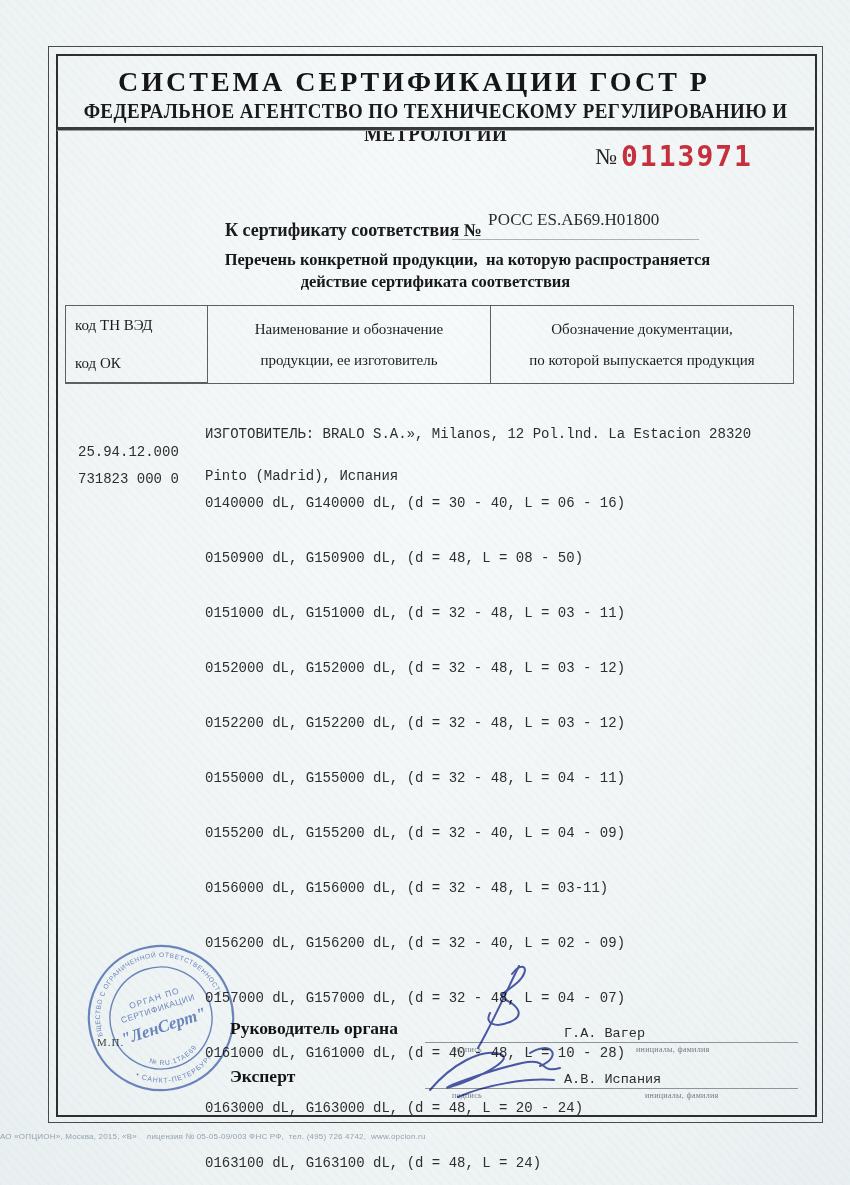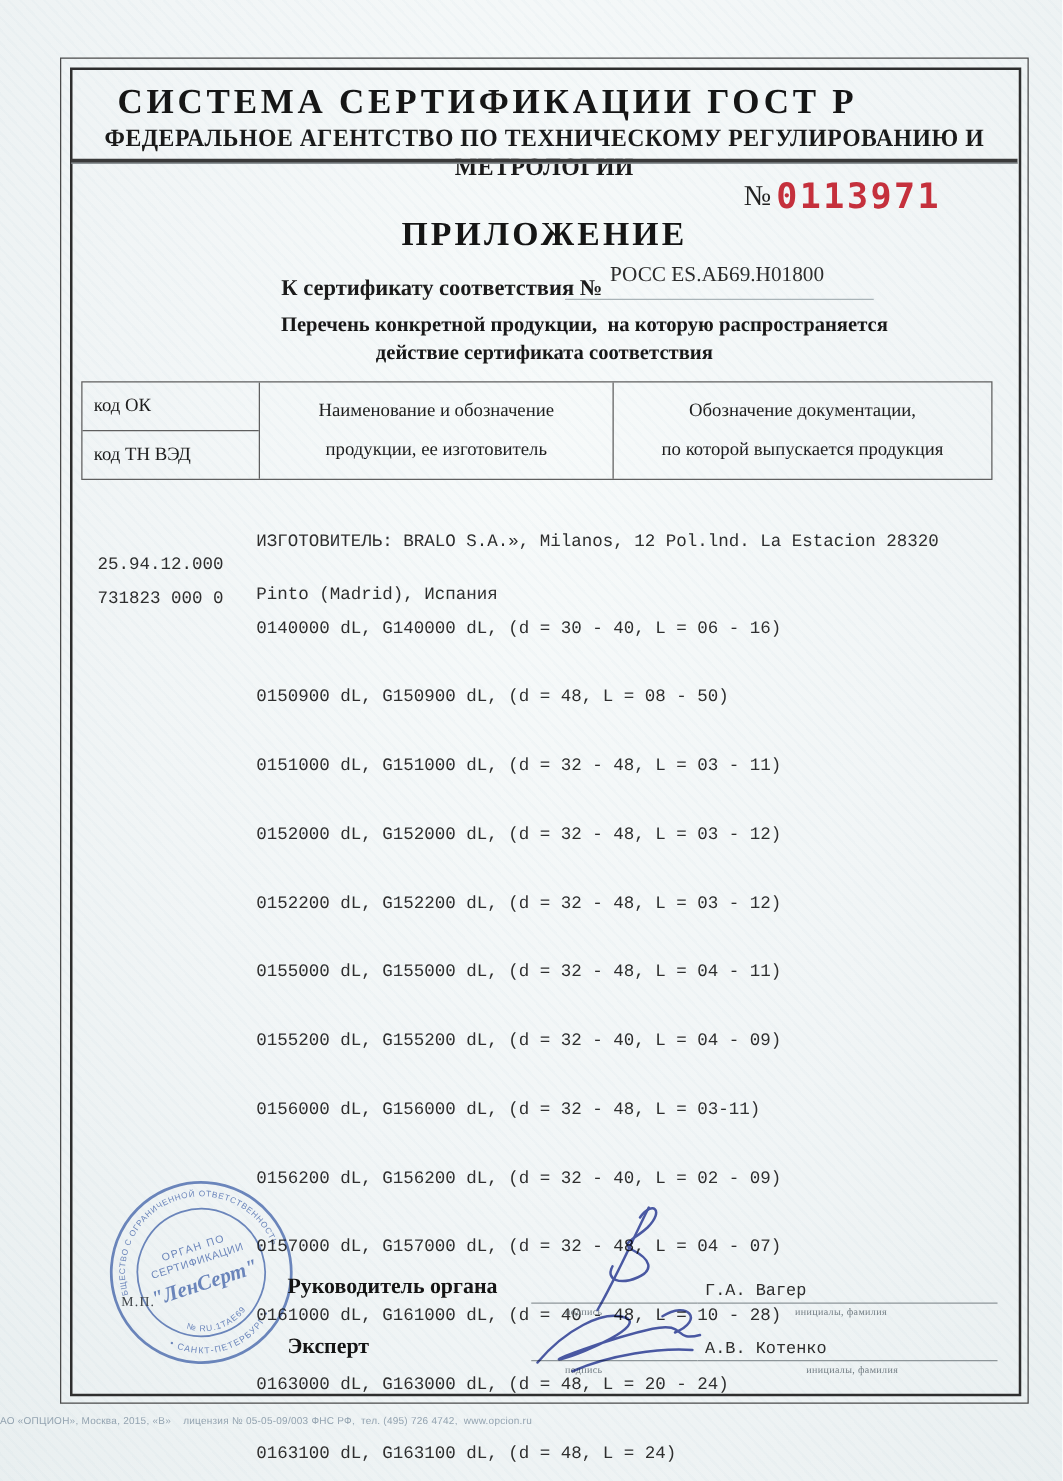--- a/index.html
+++ b/index.html
@@ -10,21 +10,21 @@
       radial-gradient(ellipse at 50% 28%, #f7fafa 0%, #f1f5f6 55%, #e9eff0 100%);
   }
   .page::before{
     content:"";position:absolute;inset:0;pointer-events:none;
     background:repeating-linear-gradient(47deg, rgba(160,190,205,0.05) 0 2px, rgba(255,255,255,0) 2px 7px);
   }
   .outer-frame{position:absolute;left:48px;top:46px;width:773px;height:1075px;border:1.5px solid #4a4a4a;}
   .inner-frame{position:absolute;left:56px;top:54px;width:757px;height:1059px;border:2.5px solid #2e2e2e;}
 
   .hdr-title{position:absolute;left:57px;top:66px;width:666px;text-align:center;
-    font-size:28px;font-weight:bold;letter-spacing:3px;color:#161616;}
+    font-size:28px;font-weight:bold;letter-spacing:3px;color:#161616;padding-left:24px;}
   .hdr-agency{position:absolute;left:57px;top:101px;width:757px;text-align:center;
     font-size:19px;font-weight:bold;letter-spacing:0.4px;color:#1a1a1a;transform:scaleY(1.05);}
   .hdr-rule{position:absolute;left:57px;top:127px;width:757px;height:3px;background:#3a3a3a;border-bottom:1px solid #9aa2a6;}
 
   .num-line{position:absolute;left:595px;top:140px;white-space:nowrap;}
   .num-sign{font-size:23px;color:#222;}
   .num-digits{font-family:"DejaVu Sans Mono",monospace;font-weight:bold;font-size:28px;letter-spacing:2px;vertical-align:-2px;}
 
   .doc-title{position:absolute;left:57px;top:172px;width:757px;text-align:center;
     font-size:27px;font-weight:bold;letter-spacing:2.5px;color:#151515;}
@@ -73,33 +73,32 @@
 
   <div class="hdr-title">СИСТЕМА СЕРТИФИКАЦИИ ГОСТ Р</div>
   <div class="hdr-agency">ФЕДЕРАЛЬНОЕ АГЕНТСТВО ПО ТЕХНИЧЕСКОМУ РЕГУЛИРОВАНИЮ И МЕТРОЛОГИИ</div>
   <div class="hdr-rule"></div>
 
   <div class="num-line">
     <span class="num-sign">№</span>
     <span class="num-digits" style="color: rgb(197, 48, 60);">0113971</span>
   </div>
 
-  <div class="doc-title">ПРИЛОЖЕНИЕ</div>
 
   <div class="cert-label">К сертификату соответствия №</div>
   <div class="cert-number">РОСС ES.АБ69.Н01800</div>
   <div class="cert-underline"></div>
 
   <div class="purpose l1">Перечень конкретной продукции,  на которую распространяется</div>
   <div class="purpose l2">действие сертификата соответствия</div>
 
   <div class="tbl">
     <div class="c1">
+      <div class="half">код ТН ВЭД</div>
       <div class="half top">код ОК</div>
-      <div class="half">код ТН ВЭД</div>
     </div>
     <div class="c2">
       <span>Наименование и обозначение</span>
       <span>продукции, ее изготовитель</span>
     </div>
     <div class="c3">
       <span>Обозначение документации,</span>
       <span>по которой выпускается продукция</span>
     </div>
   </div>
@@ -227,21 +226,21 @@
   <div class="sig-label" style="left:230px;top:1018px;">Руководитель органа</div>
   <div class="sig-line" style="left:425px;top:1022px;width:133px;height:20px;"></div>
   <div class="sig-caption" style="left:452px;top:1045px;">подпись</div>
   <div class="sig-name" style="left:564px;top:1026px;">Г.А. Вагер</div>
   <div class="sig-line" style="left:558px;top:1022px;width:240px;height:20px;"></div>
   <div class="sig-caption" style="left:636px;top:1045px;">инициалы, фамилия</div>
 
   <div class="sig-label" style="left:230px;top:1066px;">Эксперт</div>
   <div class="sig-line" style="left:425px;top:1068px;width:133px;height:20px;"></div>
   <div class="sig-caption" style="left:452px;top:1091px;">подпись</div>
-  <div class="sig-name" style="left:564px;top:1072px;">А.В. Котенко</div>
+  <div class="sig-name" style="left:564px;top:1072px;">А.В. Испания</div>
   <div class="sig-line" style="left:558px;top:1068px;width:240px;height:20px;"></div>
   <div class="sig-caption" style="left:645px;top:1091px;">инициалы, фамилия</div>
 
   <svg class="ink-svg" viewBox="0 0 280 160">
     <g fill="none" stroke="#3a4aa0" stroke-width="2" stroke-linecap="round" stroke-linejoin="round">
       <path d="M 112,24 C 122,10 132,18 118,32 C 106,43 96,44 106,50 C 120,57 124,66 110,72 C 96,78 84,74 90,63"></path>
       <path d="M 119,16 C 105,44 93,72 78,98"></path>
       <path d="M 30,140 C 52,114 82,98 100,104 C 118,110 68,132 50,137 C 34,141 86,121 122,113 C 150,107 138,124 160,118"></path>
       <path d="M 130,103 C 150,90 164,106 140,116"></path>
       <path d="M 58,147 C 88,134 128,128 154,130"></path>

